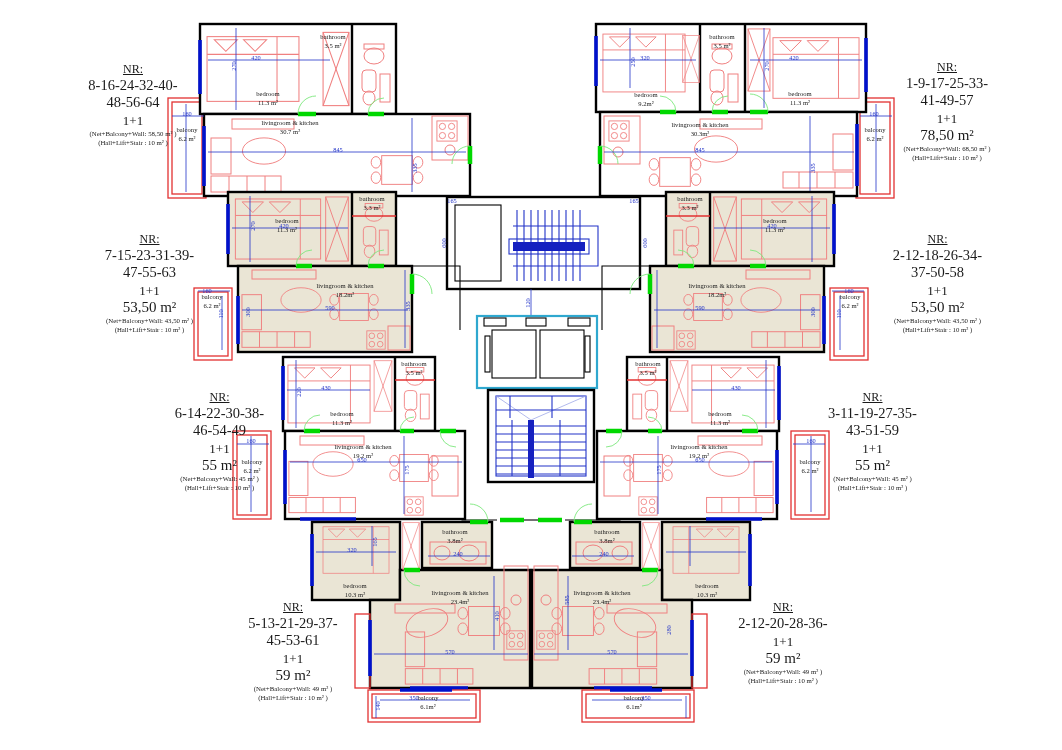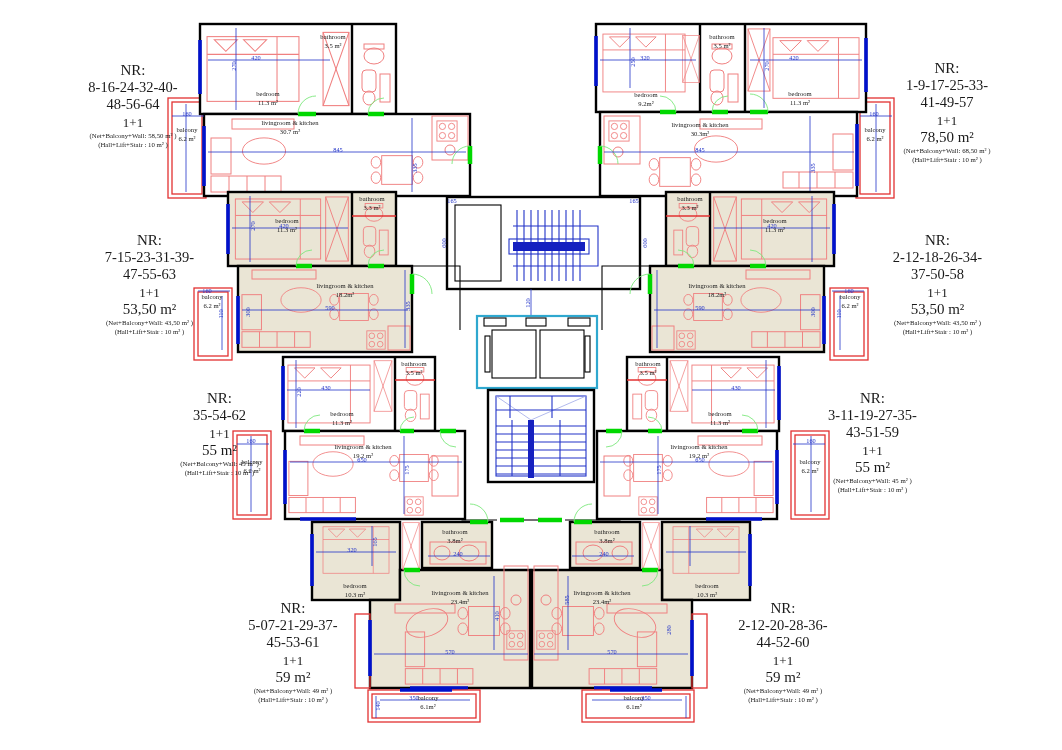--- a/index.html
+++ b/index.html
@@ -14,21 +14,21 @@
   .red2{stroke:#e23131;fill:none;stroke-width:1.3;}
   .blue{stroke:#2233c8;stroke-width:0.8;fill:none;}
   .win{stroke:#0011cc;stroke-width:3.6;fill:none;}
   .green{stroke:#00d800;stroke-width:4.5;fill:none;}
   .garc{stroke:#7de87d;stroke-width:0.9;fill:none;}
   .cyan{stroke:#2fa8cf;stroke-width:2.2;fill:none;}
   .stairblue{stroke:#2233c8;stroke-width:1.1;fill:none;}
   .lav{stroke:#a0a8e8;stroke-width:0.8;fill:none;}
   
   .nr-block{position:absolute;text-align:center;color:#1a1a1a;}
-  .nr-t{font-size:15px;}
+  .nr-t{font-size:12px;text-decoration:underline;}
   .nr-n{font-size:14.5px;}
   .nr-type{font-size:13px;margin-top:2px;}
   .nr-area{font-size:15px;}
   .nr-note{font-size:6.8px;margin-top:1px;line-height:1.2;}
   .room-label{position:absolute;transform:translate(-50%,-50%);font-size:6.6px;line-height:1.3;
               text-align:center;white-space:pre-line;color:#222;}
   .dim-label{position:absolute;transform:translate(-50%,-50%);font-size:6.3px;color:#2233c8;}
   .dim-label.vert{transform:translate(-50%,-50%) rotate(-90deg);}
   .layer{position:absolute;left:0;top:0;width:100%;height:100%;pointer-events:none;}
 </style>
@@ -328,48 +328,48 @@
   <div class="nr-t">NR:</div>
   <div class="nr-n">2-12-18-26-34-</div>
   <div class="nr-n">37-50-58</div>
   <div class="nr-type">1+1</div>
   <div class="nr-area">53,50 m²</div>
   <div class="nr-note">(Net+Balcony+Wall: 43,50 m² )</div>
   <div class="nr-note">(Hall+Lift+Stair : 10 m² )</div>
 </div>
 <div class="nr-block" style="left:122px;top:390px;width:195px">
   <div class="nr-t">NR:</div>
-  <div class="nr-n">35-54-62</div>
+  <div class="nr-n">6-14-22-30-38-</div>
+  <div class="nr-n">46-54-49</div>
   <div class="nr-type">1+1</div>
   <div class="nr-area">55  m²</div>
   <div class="nr-note">(Net+Balcony+Wall: 45 m² )</div>
   <div class="nr-note">(Hall+Lift+Stair : 10 m² )</div>
 </div>
 <div class="nr-block" style="left:775px;top:390px;width:195px">
   <div class="nr-t">NR:</div>
   <div class="nr-n">3-11-19-27-35-</div>
   <div class="nr-n">43-51-59</div>
   <div class="nr-type">1+1</div>
   <div class="nr-area">55  m²</div>
   <div class="nr-note">(Net+Balcony+Wall: 45 m² )</div>
   <div class="nr-note">(Hall+Lift+Stair : 10 m² )</div>
 </div>
 <div class="nr-block" style="left:198px;top:600px;width:190px">
   <div class="nr-t">NR:</div>
-  <div class="nr-n">5-07-21-29-37-</div>
+  <div class="nr-n">5-13-21-29-37-</div>
   <div class="nr-n">45-53-61</div>
   <div class="nr-type">1+1</div>
   <div class="nr-area">59  m²</div>
   <div class="nr-note">(Net+Balcony+Wall: 49 m² )</div>
   <div class="nr-note">(Hall+Lift+Stair : 10 m² )</div>
 </div>
 <div class="nr-block" style="left:688px;top:600px;width:190px">
   <div class="nr-t">NR:</div>
   <div class="nr-n">2-12-20-28-36-</div>
-  <div class="nr-n">44-52-60</div>
   <div class="nr-type">1+1</div>
   <div class="nr-area">59  m²</div>
   <div class="nr-note">(Net+Balcony+Wall: 49 m² )</div>
   <div class="nr-note">(Hall+Lift+Stair : 10 m² )</div>
 </div>
 
 <div id="room-layer" class="layer">
       <div class="room-label" style="left: 268px; top: 99px;">bedroom
 11.3 m²</div>
       <div class="room-label" style="left: 333px; top: 42px;">bathroom

